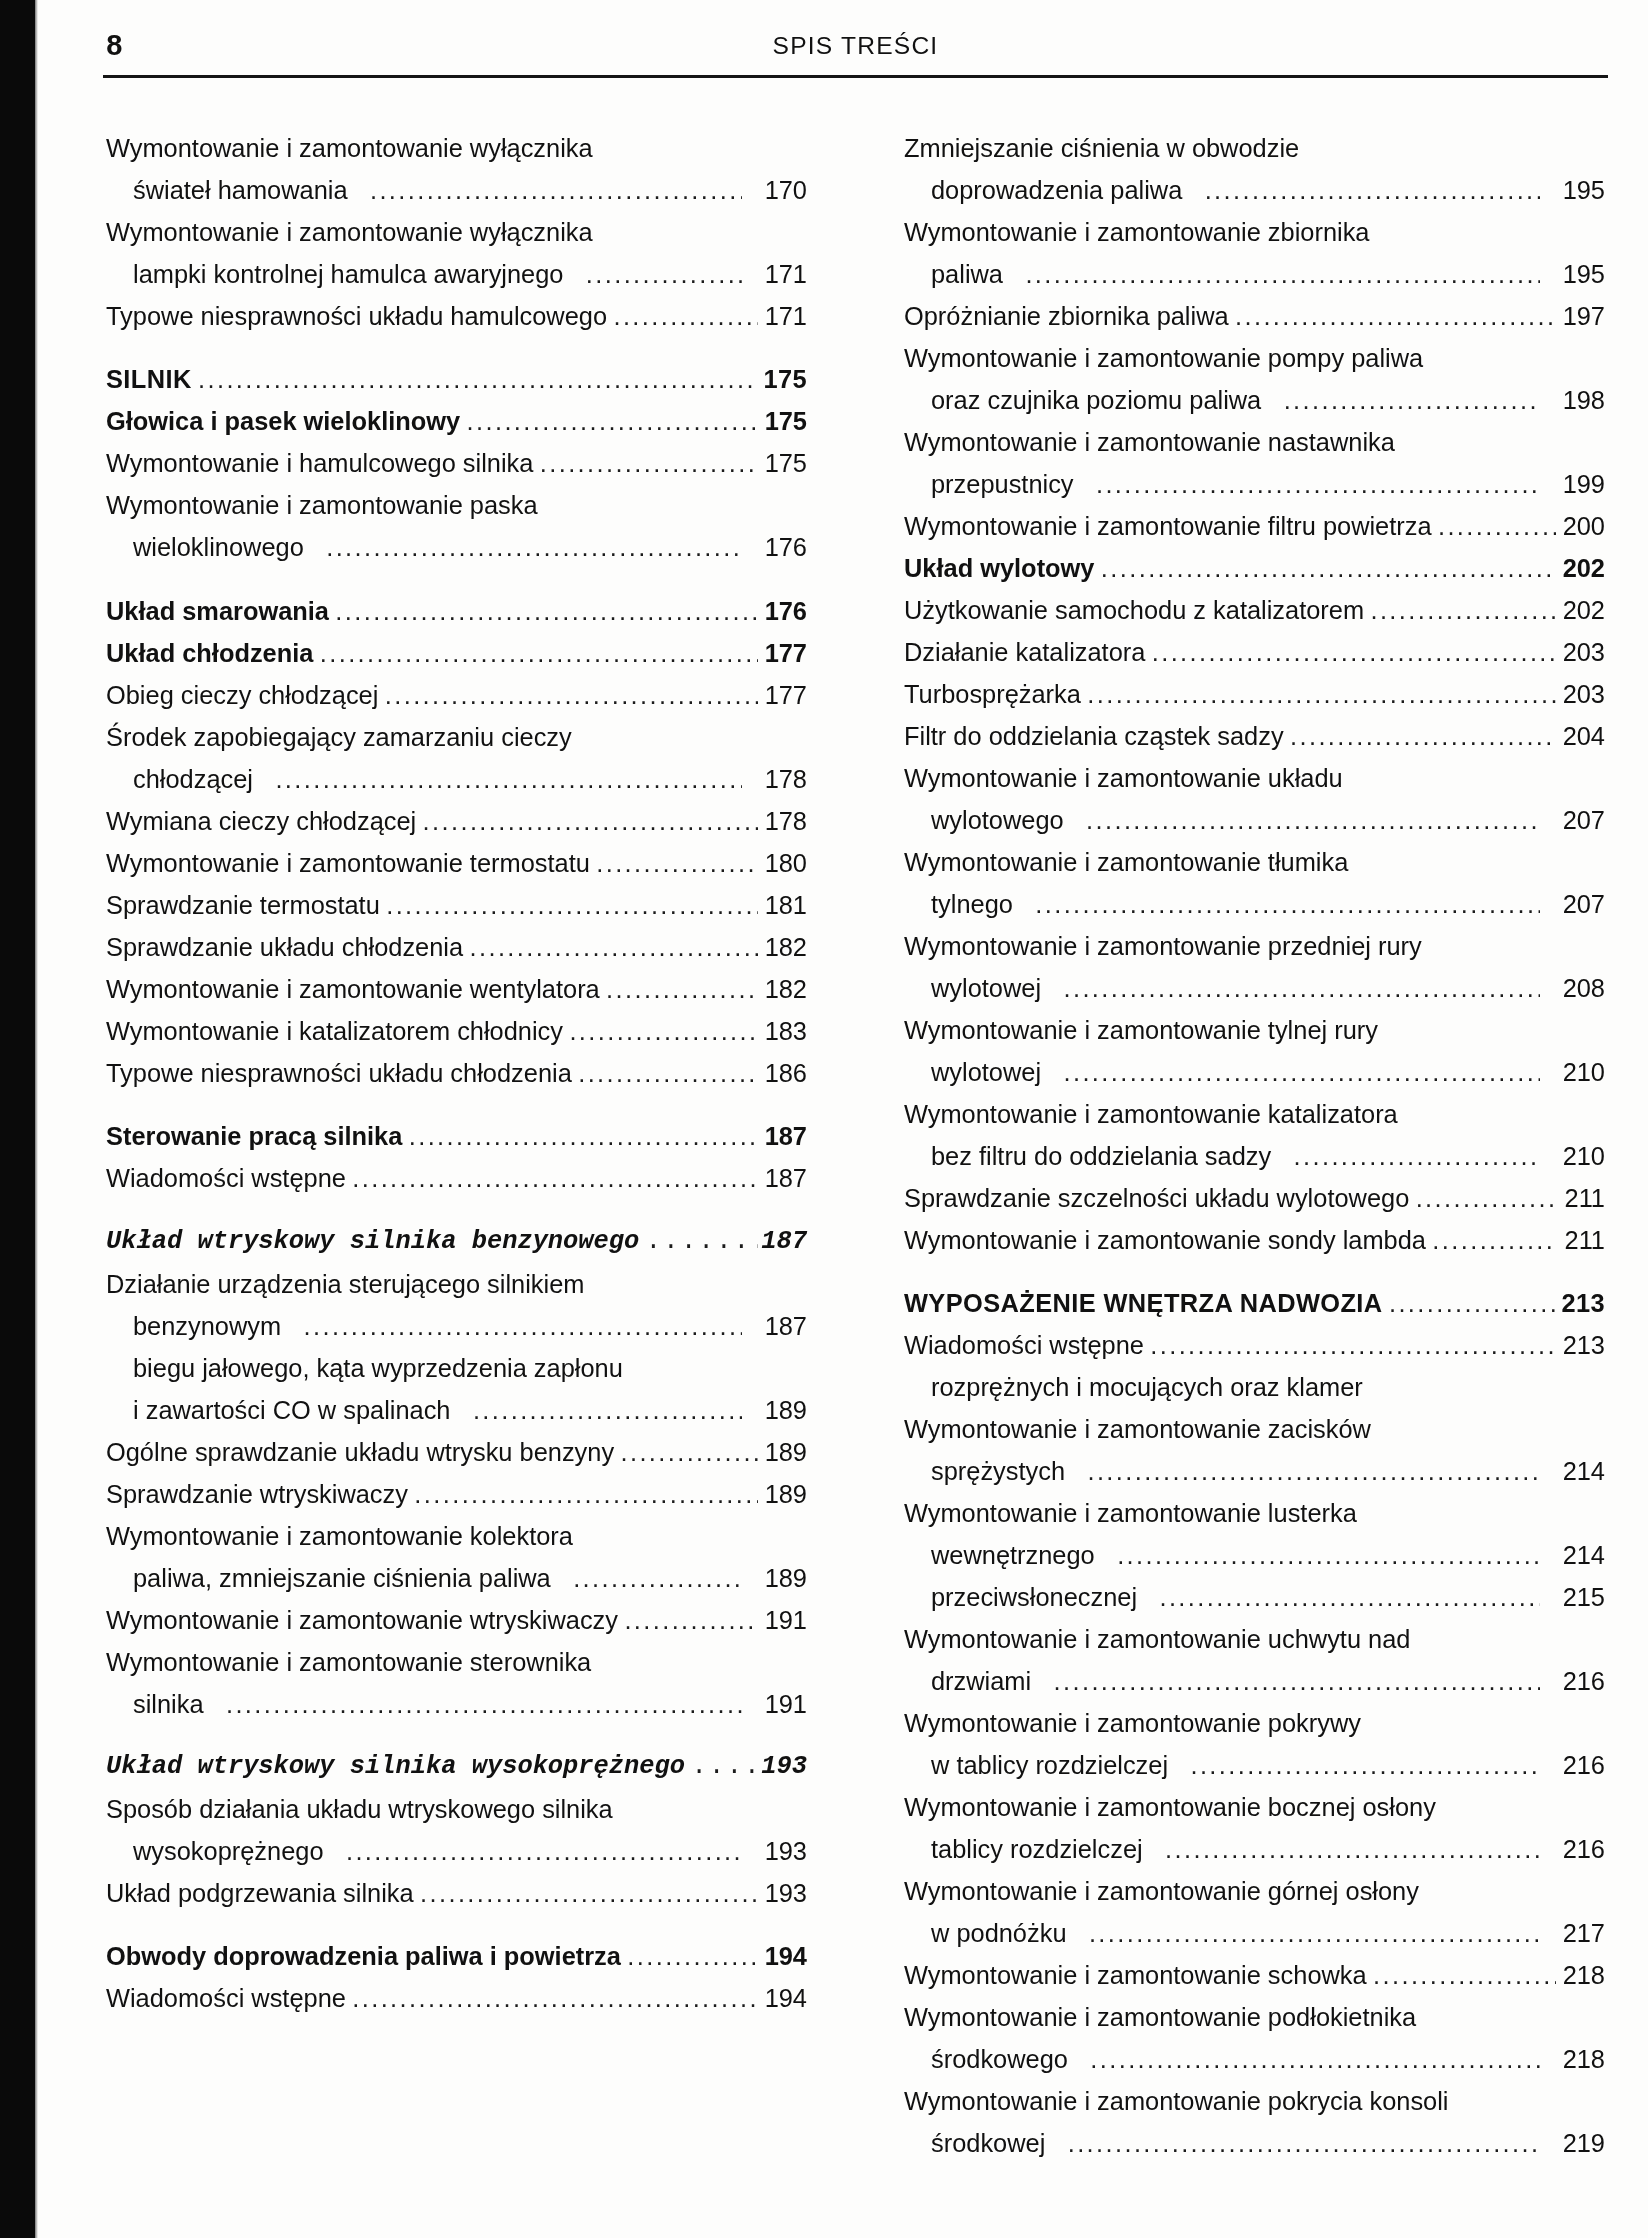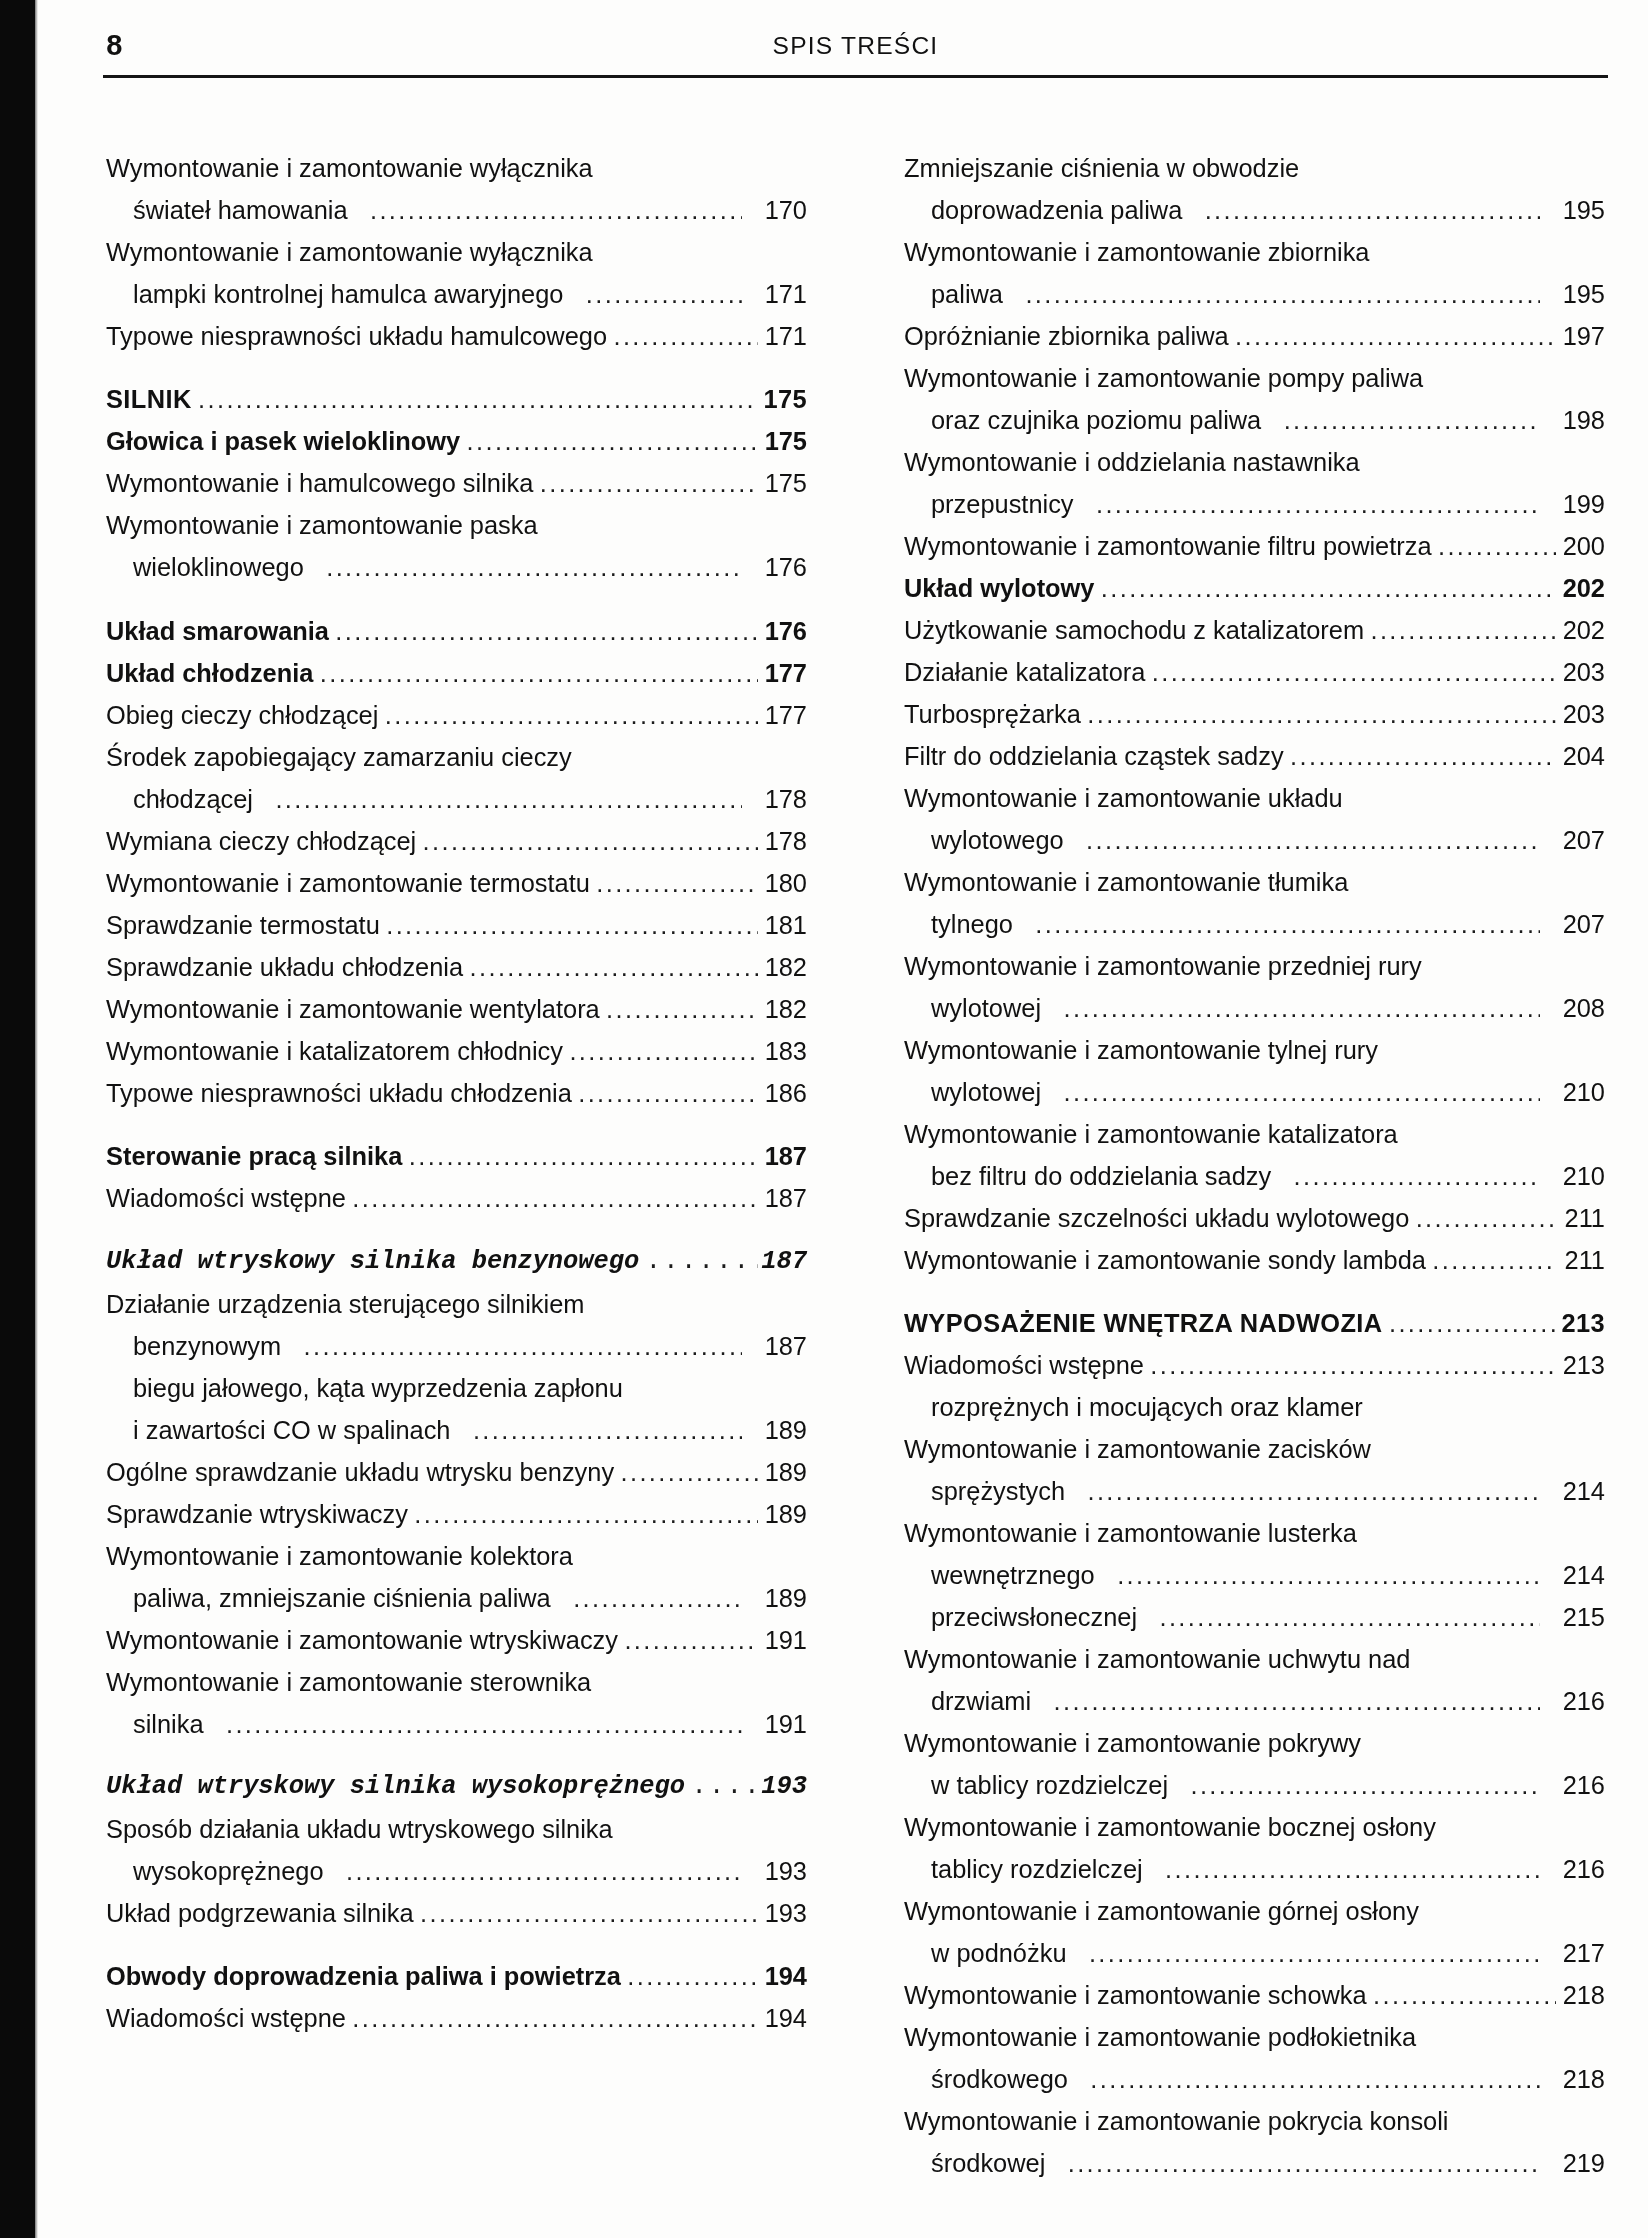--- a/index.html
+++ b/index.html
@@ -58,21 +58,20 @@
     font-size: 24.6px;
     letter-spacing: 1.2px;
   }
   .columns {
     position: absolute;
     top: 127px;
     left: 106px;
     right: 44px;
     display: flex;
     gap: 97px;
-    margin-top: 20px;
   }
   .toc-column {
     flex: 1 1 0;
     min-width: 0;
     font-size: 25.4px;
     line-height: 42px;
   }
   .toc-entry { }
   .toc-entry.bold { font-weight: bold; }
   .toc-entry.bolditalic { font-weight: bold; font-style: italic; font-family: Liberation Mono, monospace; }
@@ -413,21 +412,21 @@
             <span class="toc-text">Wymontowanie i zamontowanie pompy paliwa</span>
           </div>
           <div class="toc-line cont">
             <span class="toc-text">oraz czujnika poziomu paliwa</span>
             <span class="leader">............................................................................................................................................</span>
             <span class="pagenum">198</span>
           </div>
         </div>
         <div class="toc-entry normal">
           <div class="toc-line">
-            <span class="toc-text">Wymontowanie i oddzielania nastawnika</span>
+            <span class="toc-text">Wymontowanie i zamontowanie nastawnika</span>
           </div>
           <div class="toc-line cont">
             <span class="toc-text">przepustnicy</span>
             <span class="leader">............................................................................................................................................</span>
             <span class="pagenum">199</span>
           </div>
         </div>
         <div class="toc-entry normal">
           <div class="toc-line">
             <span class="toc-text">Wymontowanie i zamontowanie filtru powietrza</span>

